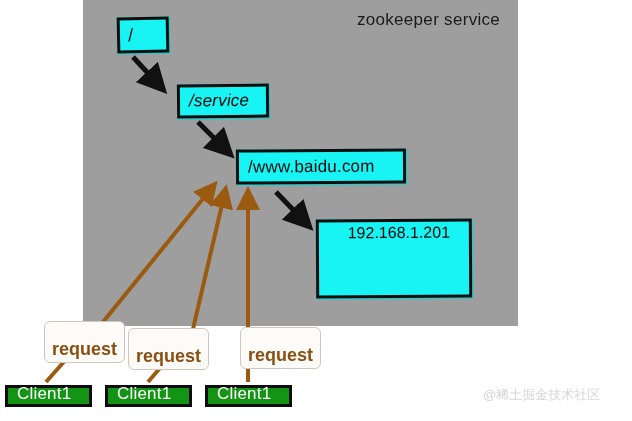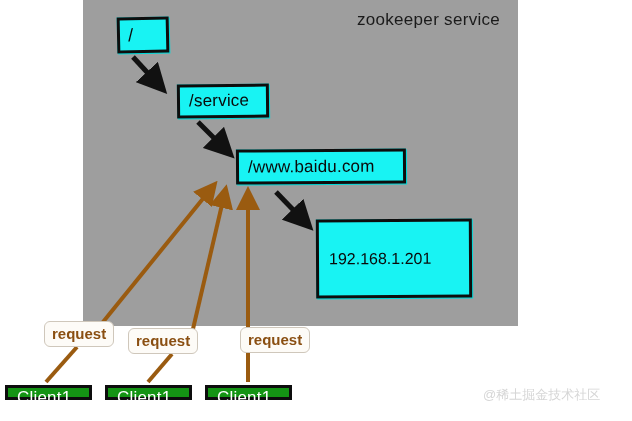--- a/index.html
+++ b/index.html
@@ -60,71 +60,72 @@
   #node-root .txt {
     padding-left: 8px;
     font-size: 18px;
   }
   #node-service {
     left: 177px;
     top: 84px;
     width: 92px;
     height: 34px;
     transform: rotate(-0.6deg);
+    font-style: italic;
   }
   #node-baidu {
     left: 236px;
     top: 149px;
     width: 170px;
     height: 35px;
     transform: rotate(-0.4deg);
   }
   #node-iplist {
     left: 316px;
     top: 219px;
     width: 156px;
     height: 79px;
-    flex-direction: column;
+    flex-direction: row;
     align-items: flex-start;
     justify-content: center;
     transform: rotate(-0.3deg);
   }
   #node-iplist .ip-line {
     padding-left: 10px;
     font-size: 16px;
     line-height: 22px;
     white-space: nowrap;
     color: #0a0a0a;
   }
   .request-tag {
     position: absolute;
     background: #fdfbf7;
     border: 1px solid #cfc7bb;
     border-radius: 6px;
     color: #8a4f12;
-    font-size: 15px;
+    font-size: 18px;
     font-weight: bold;
-    padding: 3px 7px 4px 7px;
+    padding: 19px 7px 4px 7px;
     box-sizing: border-box;
     white-space: nowrap;
     line-height: 17px;
   }
   #tag-request-1 { left: 44px; top: 321px; }
   #tag-request-2 { left: 128px; top: 328px; }
   #tag-request-3 { left: 240px; top: 327px; }
   .client-box {
     position: absolute;
     background: #149414;
     border: 3px solid #0d0d0d;
     box-sizing: border-box;
     color: #ffffff;
     font-size: 17px;
     display: flex;
-    align-items: flex-start;
-    height: 15px;
+    align-items: flex-end;
+    height: 22px;
   }
   .client-box .txt {
     padding-left: 9px;
     white-space: nowrap;
     letter-spacing: 0.2px;
   }
   #client-1 { left: 5px; top: 385px; width: 87px; }
   #client-2 { left: 105px; top: 385px; width: 87px; }
   #client-3 { left: 205px; top: 385px; width: 87px; }
   #svg-arrows {

